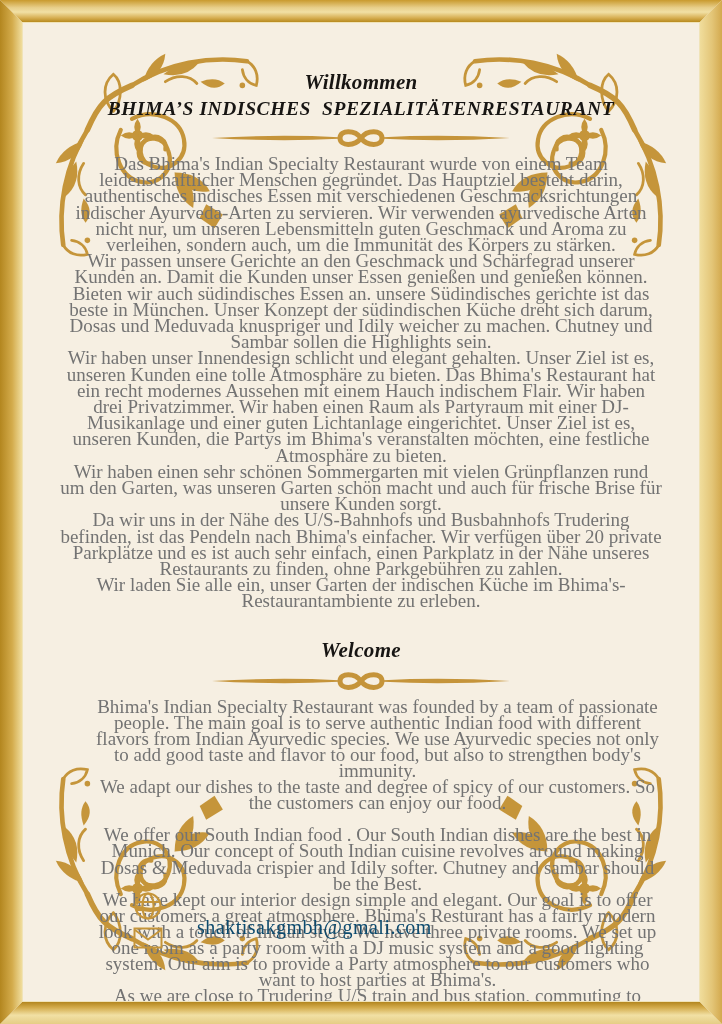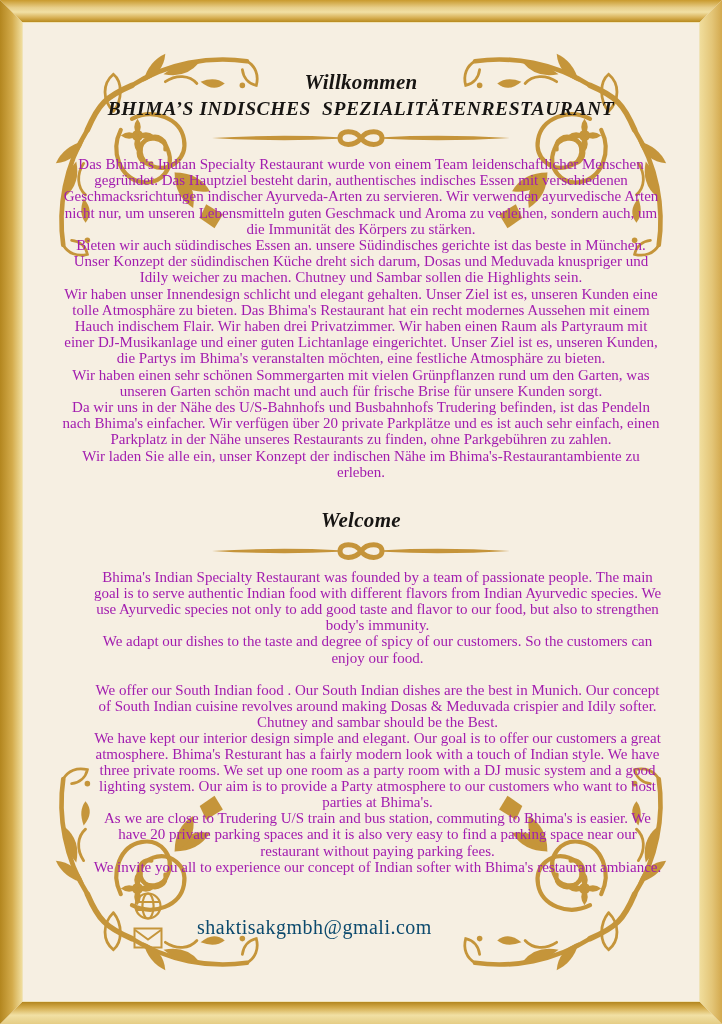--- a/index.html
+++ b/index.html
@@ -31,21 +31,21 @@
   .corner.tr { top:26px;  right:28px;  transform:scaleX(-1); }
   .corner.bl { bottom:26px; left:28px; transform:scaleY(-1); }
   .corner.br { bottom:26px; right:28px; transform:scale(-1,-1); }
   
   .content { position:absolute; inset:22px; z-index:2; text-align:center; padding-top:48px; box-sizing:border-box; }
   .welcome-heading { margin:0; font-size:21px; font-weight:bold; font-style:italic; color:#171513; letter-spacing:0.3px; }
   .title-heading { margin:3px 0 0 0; font-size:19.5px; font-weight:bold; font-style:italic; color:#171513;
                    letter-spacing:0.6px; white-space:pre-wrap; }
   .divider { display:block; margin:6px auto 6px auto; width:304px; height:24px; color:#c5943a; }
   .body-block { max-width:602px; margin:2px auto 0 auto; }
-  .body-block p { margin:0; font-size:15px; line-height:16.2px; color:#a21caf; }
+  .body-block p { margin:0; font-size:19px; line-height:16.2px; color:#737373; }
   .body-block.english p { line-height:16.1px;margin-left:33px; }
   .section-gap { height:28px; }
   .para-gap { margin-top:16px !important;font-family:Liberation Serif, serif; }
   
   .footer { position:absolute; left:0; top:0; z-index:6; }
   .globe { position:absolute; left:133px; top:891px; width:30px; height:30px; color:#c5953a; }
   .envelope { position:absolute; left:133px; top:927px; width:30px; height:22px; color:#c5953a; }
   .email { position:absolute; left:197px; top:916px; font-size:20px; letter-spacing:0.5px; color:#0c4a6e; }
 </style>
 </head>
@@ -132,25 +132,26 @@
   <div class="content">
 
     <h2 class="welcome-heading">Willkommen</h2>
     <h1 class="title-heading">BHIMA’S INDISCHES  SPEZIALITÄTENRESTAURANT</h1>
     <svg class="divider">
         <use href="#infinity-divider"></use>
       </svg>
 
     <div class="body-block german">
       <p>Das Bhima's Indian Specialty Restaurant wurde von einem Team leidenschaftlicher Menschen gegründet. Das Hauptziel besteht darin, authentisches indisches Essen mit verschiedenen Geschmacksrichtungen indischer Ayurveda-Arten zu servieren. Wir verwenden ayurvedische Arten nicht nur, um unseren Lebensmitteln guten Geschmack und Aroma zu verleihen, sondern auch, um die Immunität des Körpers zu stärken.</p>
+      <p>Wir passen unsere Gerichte an den Geschmack und Schärfegrad unserer Kunden an. Damit die Kunden unser Essen genießen und genießen können.</p>
       <p>Bieten wir auch südindisches Essen an. unsere Südindisches gerichte ist das beste in München. Unser Konzept der südindischen Küche dreht sich darum, Dosas und Meduvada knuspriger und Idily weicher zu machen. Chutney und Sambar sollen die Highlights sein.</p>
       <p>Wir haben unser Innendesign schlicht und elegant gehalten. Unser Ziel ist es, unseren Kunden eine tolle Atmosphäre zu bieten. Das Bhima's Restaurant hat ein recht modernes Aussehen mit einem Hauch indischem Flair. Wir haben drei Privatzimmer. Wir haben einen Raum als Partyraum mit einer DJ-Musikanlage und einer guten Lichtanlage eingerichtet. Unser Ziel ist es, unseren Kunden, die Partys im Bhima's veranstalten möchten, eine festliche Atmosphäre zu bieten.</p>
       <p>Wir haben einen sehr schönen Sommergarten mit vielen Grünpflanzen rund um den Garten, was unseren Garten schön macht und auch für frische Brise für unsere Kunden sorgt.</p>
       <p>Da wir uns in der Nähe des U/S-Bahnhofs und Busbahnhofs Trudering befinden, ist das Pendeln nach Bhima's einfacher. Wir verfügen über 20 private Parkplätze und es ist auch sehr einfach, einen Parkplatz in der Nähe unseres Restaurants zu finden, ohne Parkgebühren zu zahlen.</p>
-      <p>Wir laden Sie alle ein, unser Konzept der indischen Nähe im Bhima's-Restaurantambiente zu erleben.</p>
+      <p>Wir laden Sie alle ein, unser Garten der indischen Küche im Bhima's-Restaurantambiente zu erleben.</p>
     </div>
 
     <div class="section-gap"></div>
 
     <h2 class="welcome-heading">Welcome</h2>
     <svg class="divider">
         <use href="#infinity-divider"></use>
       </svg>
 
     <div class="body-block english">

